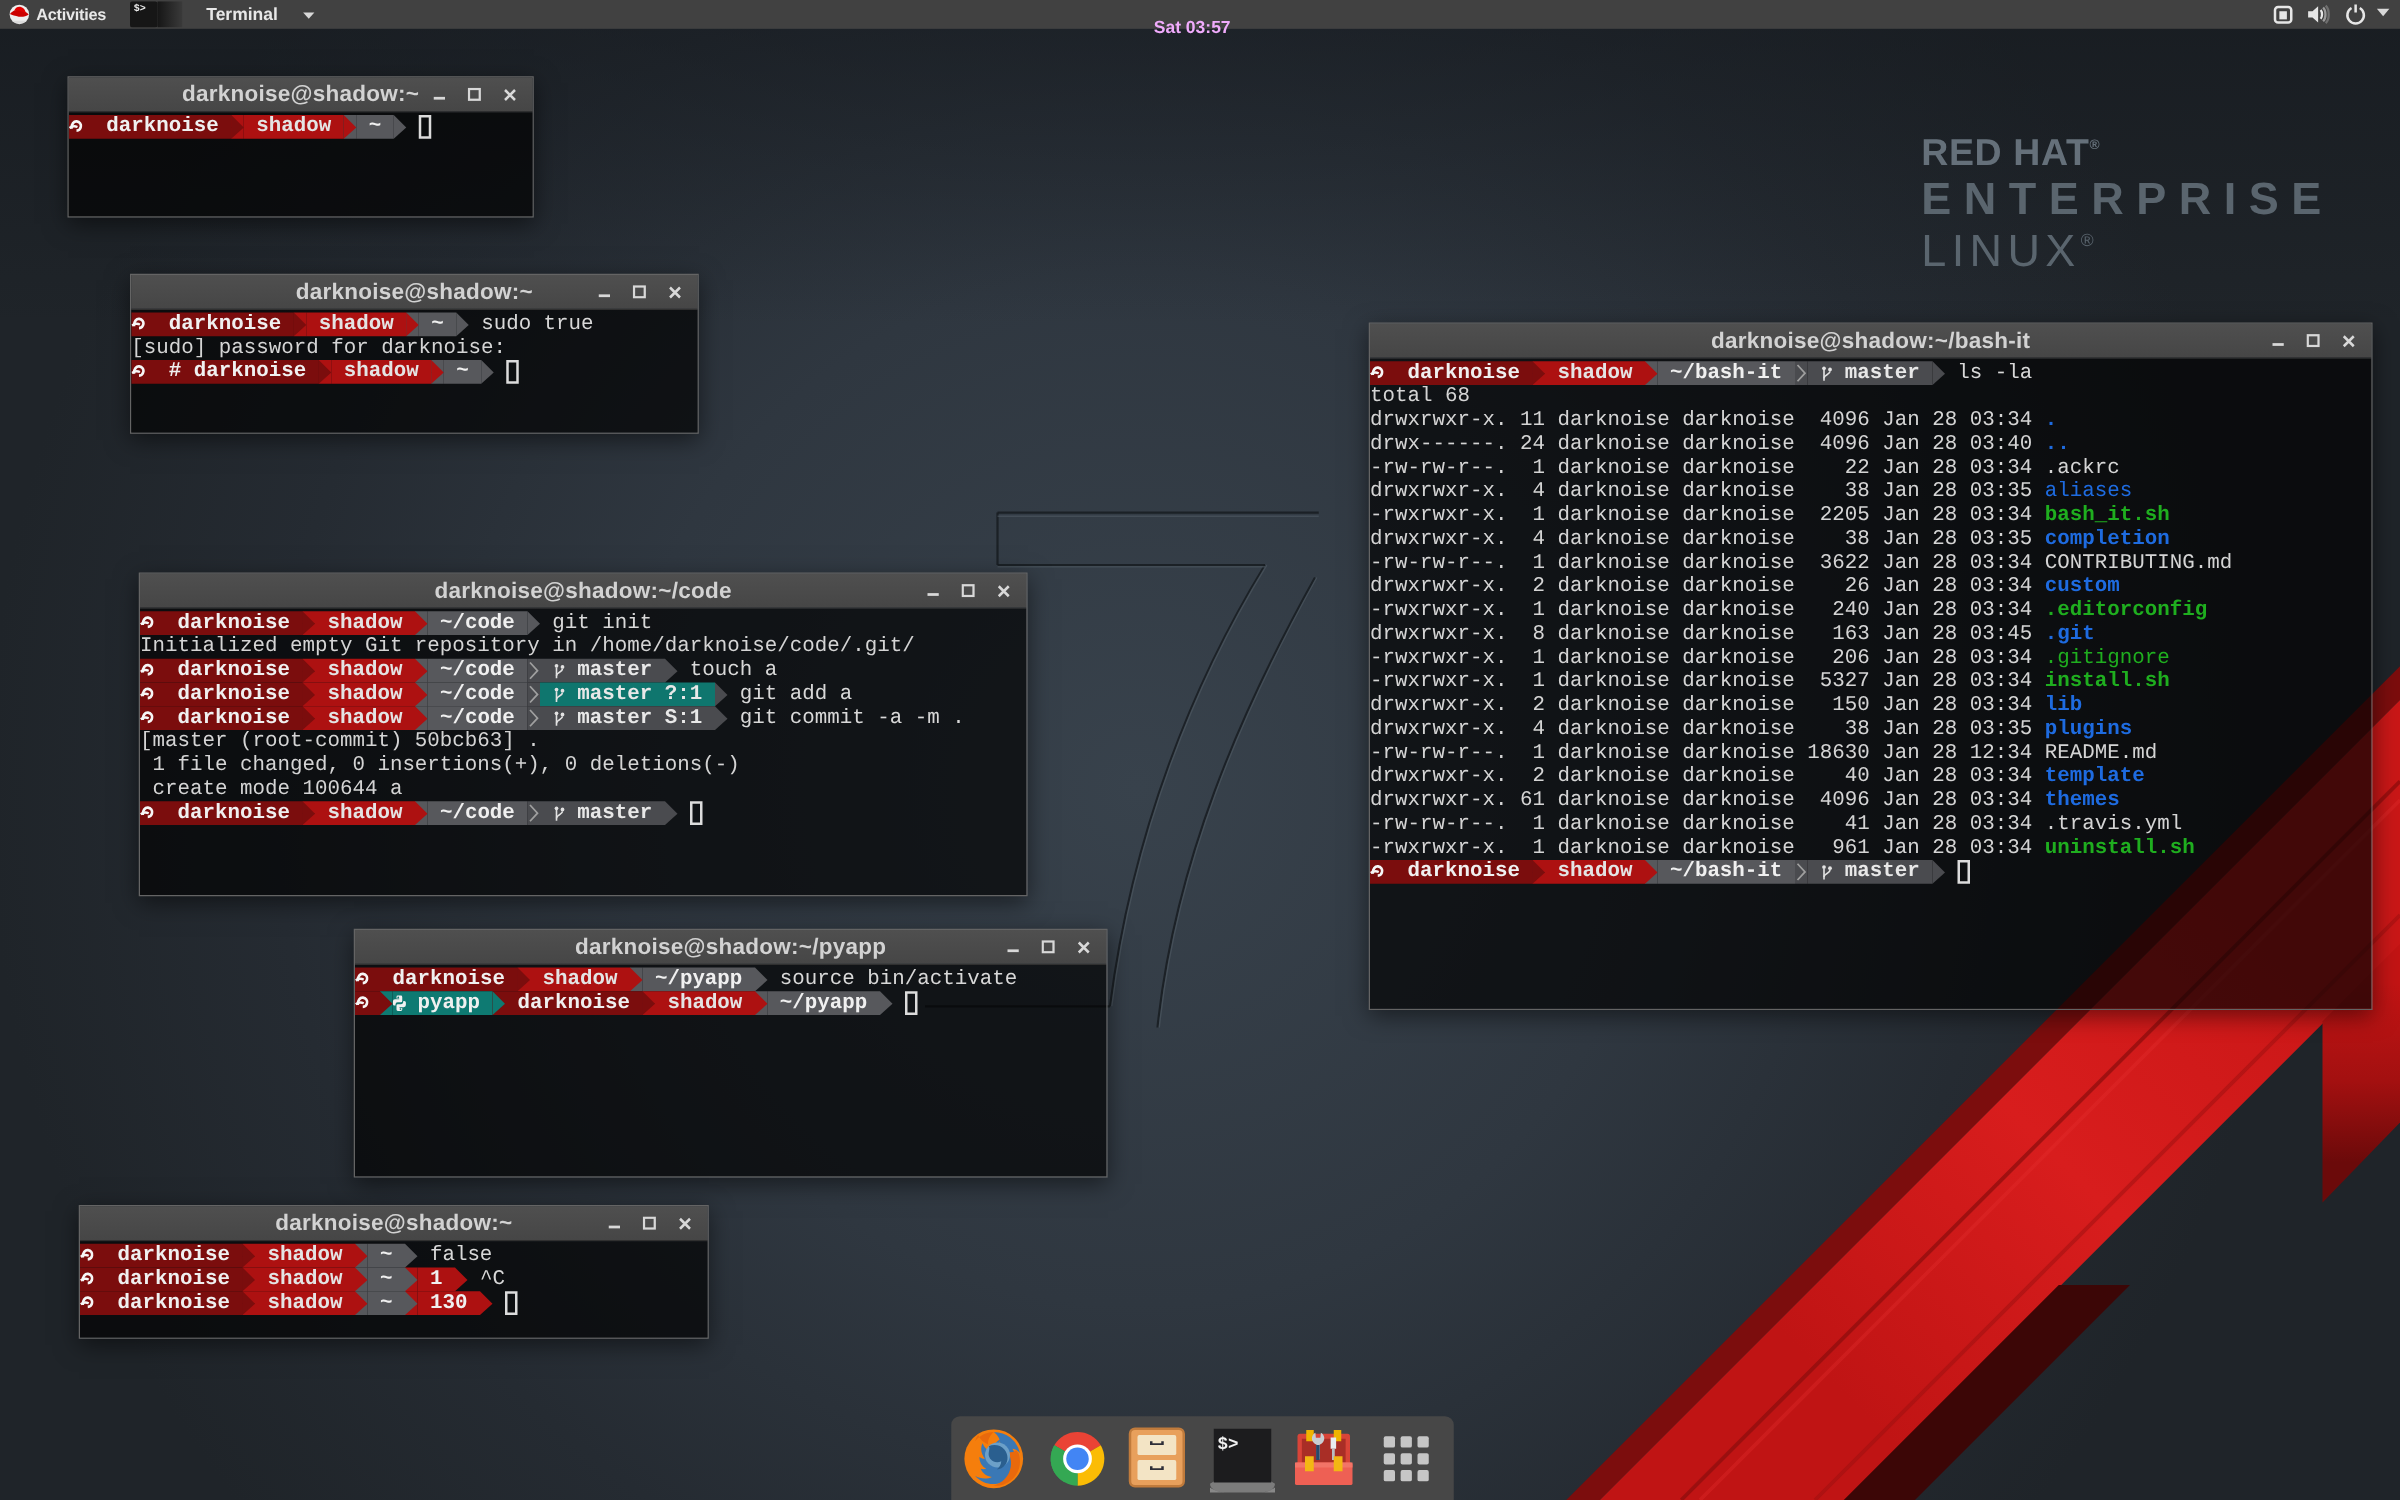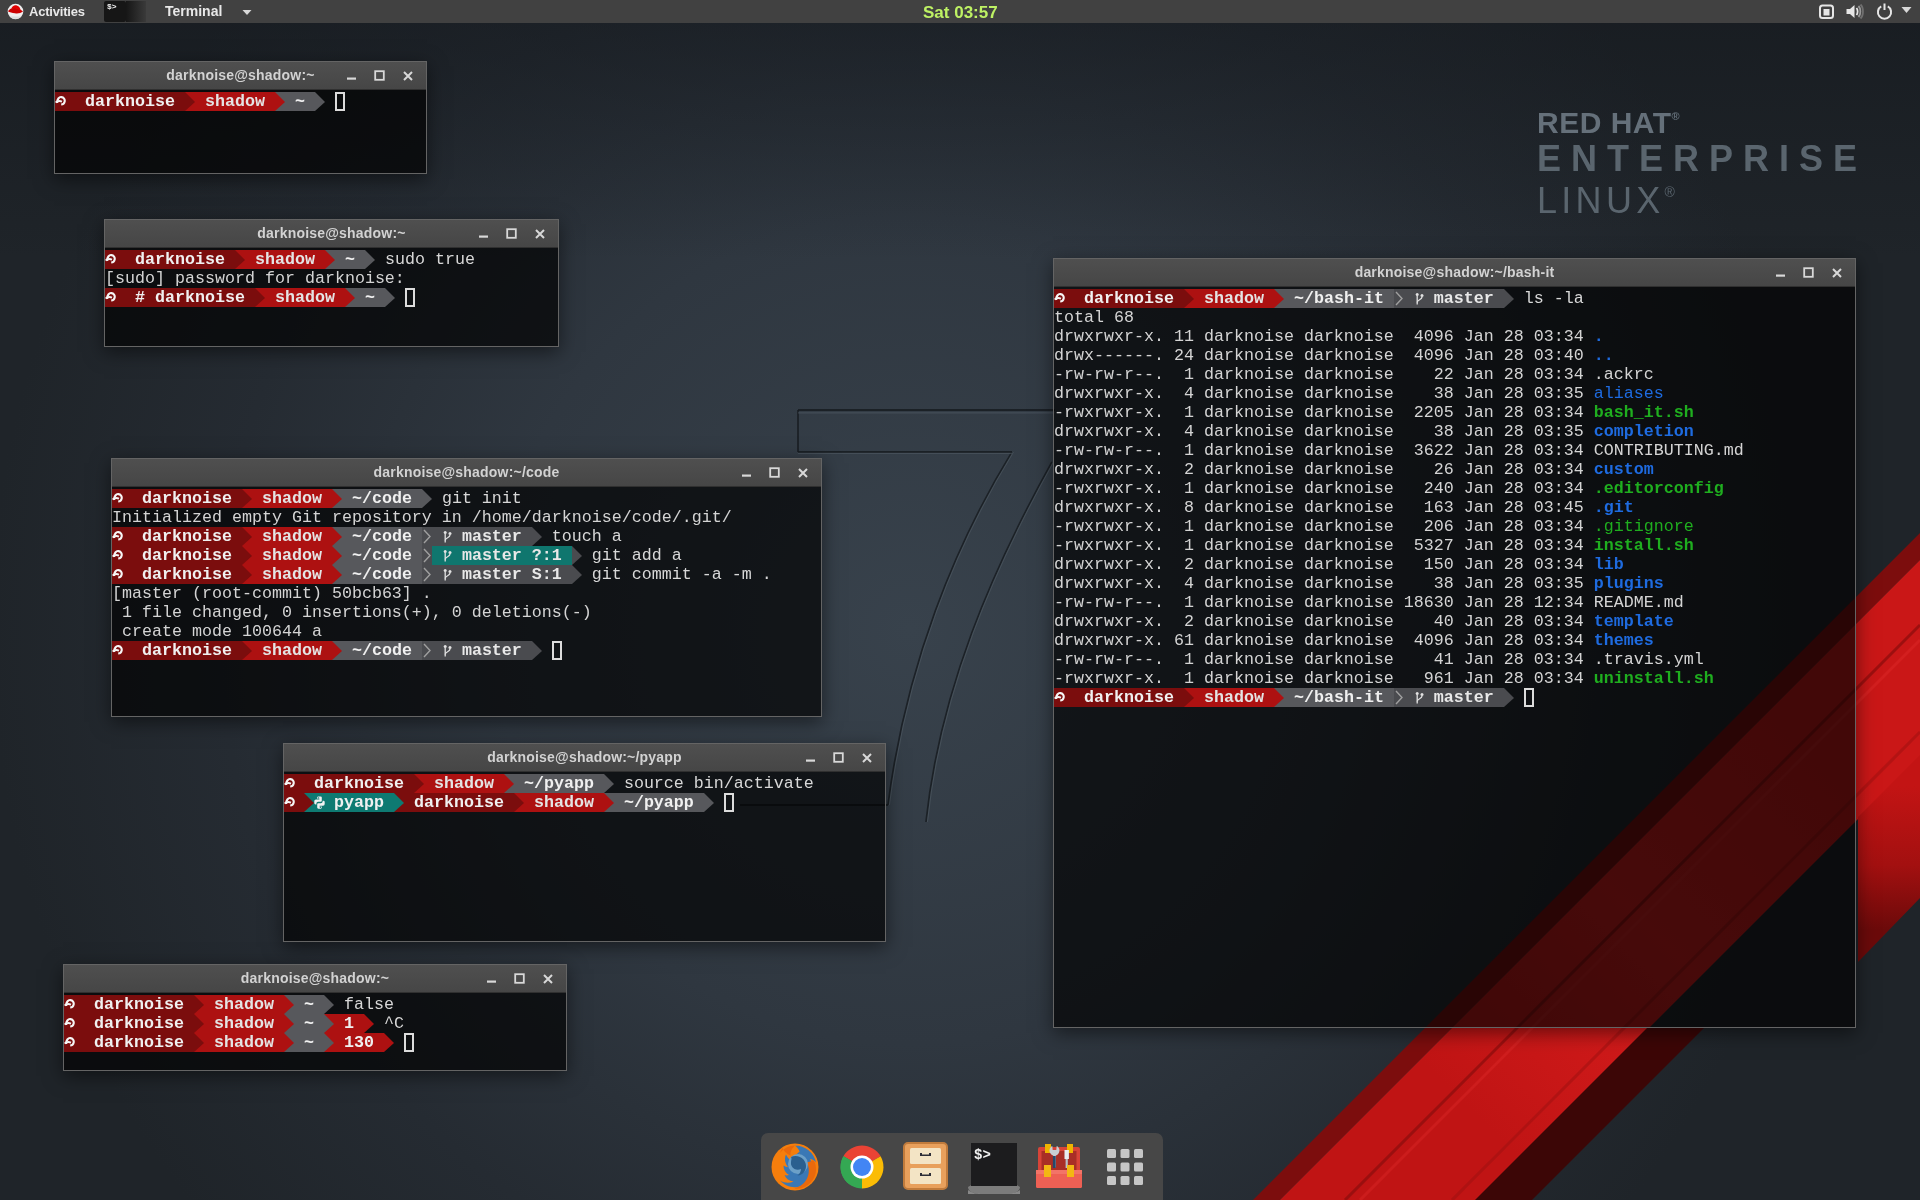--- a/index.html
+++ b/index.html
@@ -8,26 +8,26 @@
 .reg{font-size:11px;vertical-align:13px;letter-spacing:2px}
 .reg2{font-size:14px;vertical-align:16px;letter-spacing:2px}
 #lg2{position:absolute;left:0;top:141px;font-size:36px;font-weight:bold;letter-spacing:10px;color:#5a656e;line-height:36px;white-space:nowrap}
 #lg3{position:absolute;left:0;top:174px;font-size:36px;font-weight:normal;letter-spacing:4.3px;color:#5a656e;line-height:36px;white-space:nowrap}
 #topbar{position:absolute;left:0;top:0;width:1920px;height:23px;background:#414141;z-index:50}
 #rhicon{position:absolute;left:7px;top:3px}
 #activities{position:absolute;left:29px;top:4px;font-size:13px;font-weight:bold;color:#e8e8e8;letter-spacing:-0.2px}
 #appbtn{position:absolute;left:104px;top:1px}
 #appname{position:absolute;left:165px;top:3px;font-size:14px;font-weight:bold;color:#e8e8e8}
 #appdrop{position:absolute;left:242px;top:9px}
-#clock{position:absolute;left:923px;top:3px;font-size:17px;font-weight:bold;color:#bef264}
+#clock{position:absolute;left:923px;top:13px;font-size:14px;font-weight:bold;color:#f0abfc}
 #sysicons{position:absolute;right:8px;top:3px;display:flex;align-items:center}
 #dock{position:absolute;left:761px;top:1133px;width:402px;height:67px;background:#474747;border-radius:7px 7px 0 0;z-index:40}
 #dockicons{z-index:41}
 .win{position:absolute;border:1px solid #646464;box-shadow:0 5px 18px rgba(0,0,0,.5);z-index:10}
-.tb{height:28px;background:linear-gradient(#4f4f4f,#464646);border-bottom:1px solid #303030;position:relative;text-align:center;color:#d2d2d2;font-weight:bold;font-size:14px;line-height:26px;letter-spacing:.2px}
+.tb{height:28px;background:linear-gradient(#4f4f4f,#464646);border-bottom:1px solid #303030;position:relative;text-align:center;color:#d2d2d2;font-weight:bold;font-size:18px;line-height:26px;letter-spacing:.2px}
 .btns{position:absolute;right:12px;top:0;height:100%;display:flex;align-items:center;gap:17px}
 .btns svg{display:block}
 .bd{position:absolute;left:0;right:0;top:28px;bottom:0;background:rgba(2,2,2,.68);padding:2px 0 0 0;overflow:hidden;font-family:"Liberation Mono",monospace;font-size:16.6667px;line-height:19px;font-weight:normal;color:#d8d8d8}
 .row{height:19px;white-space:pre}
 .sg{display:inline-block;vertical-align:top;height:19px;font-weight:bold}
 .gl{vertical-align:top;margin-right:-1px}
 .chev{display:inline-block;vertical-align:top;width:10px;height:19px}
 .chev svg{display:block}
 .ar{display:inline-block;vertical-align:top;width:0;height:0;border-left:10px solid transparent;border-top:10px solid transparent;border-bottom:9px solid transparent}
 .cur{display:inline-block;vertical-align:top;width:10px;height:19px;border:2px solid #dcdcdc;background:transparent}
@@ -390,21 +390,21 @@
             </g>
           </svg>  darknoise </span><i class="ar" style="border-left-color:#7b0d0d;border-top-color:#ad1111;border-bottom-color:#ad1111"></i><span class="sg" style="background:#ad1111;color:#e4e4e4"> shadow </span><i class="ar" style="border-left-color:#ad1111;border-top-color:#57585c;border-bottom-color:#57585c"></i><span class="sg" style="background:#57585c;color:#f0f0f0"> ~ </span><i class="ar" style="border-left-color:#57585c;border-top-color:#ad1111;border-bottom-color:#ad1111"></i><span class="sg" style="background:#ad1111;color:#f0f0f0"> 1 </span><i class="ar" style="border-left-color:#ad1111"></i><span class="cmd"> ^C</span></div>
       <div class="row"><span class="sg" style="background:#7b0d0d;color:#f0f0f0"><svg class="gl" width="11" height="19" viewBox="0 0 11 19">
             <g fill="none" stroke="#f6f6f6" stroke-width="2.1">
               <path d="M2.2 11 C2 7.2 4.2 4.8 6.4 5.1 C8.8 5.4 10 7.4 9.7 9.3 C9.4 11 8 12.4 6.2 12.5"></path>
               <path d="M0.6 10.4 C2.4 9.0 4.8 8.7 7.0 9.6" stroke-width="1.9"></path>
             </g>
           </svg>  darknoise </span><i class="ar" style="border-left-color:#7b0d0d;border-top-color:#ad1111;border-bottom-color:#ad1111"></i><span class="sg" style="background:#ad1111;color:#e4e4e4"> shadow </span><i class="ar" style="border-left-color:#ad1111;border-top-color:#57585c;border-bottom-color:#57585c"></i><span class="sg" style="background:#57585c;color:#f0f0f0"> ~ </span><i class="ar" style="border-left-color:#57585c;border-top-color:#ad1111;border-bottom-color:#ad1111"></i><span class="sg" style="background:#ad1111;color:#f0f0f0"> 130 </span><i class="ar" style="border-left-color:#ad1111"></i><span class="cmd"> </span><span class="cur"></span></div>
     </div>
   </div>
-<div class="win" style="left:1053px;top:258px;width:803px;height:770px">
+<div class="win" style="left:1095px;top:258px;width:803px;height:550px">
     <div class="tb"><span class="ttl">darknoise@shadow:~/bash-it</span><span class="btns">
         <svg width="11" height="11" viewBox="0 0 11 11">
           <rect x="1" y="7.5" width="9" height="2.2" fill="#d8d8d8"></rect>
         </svg>
         <svg width="11" height="11" viewBox="0 0 11 11">
           <rect x="1.2" y="1.2" width="8.6" height="8.6" fill="none" stroke="#d8d8d8" stroke-width="1.8"></rect>
         </svg>
         <svg width="12" height="12" viewBox="0 0 12 12">
           <path d="M2 2 L10 10 M10 2 L2 10" stroke="#d8d8d8" stroke-width="2"></path>
         </svg>

